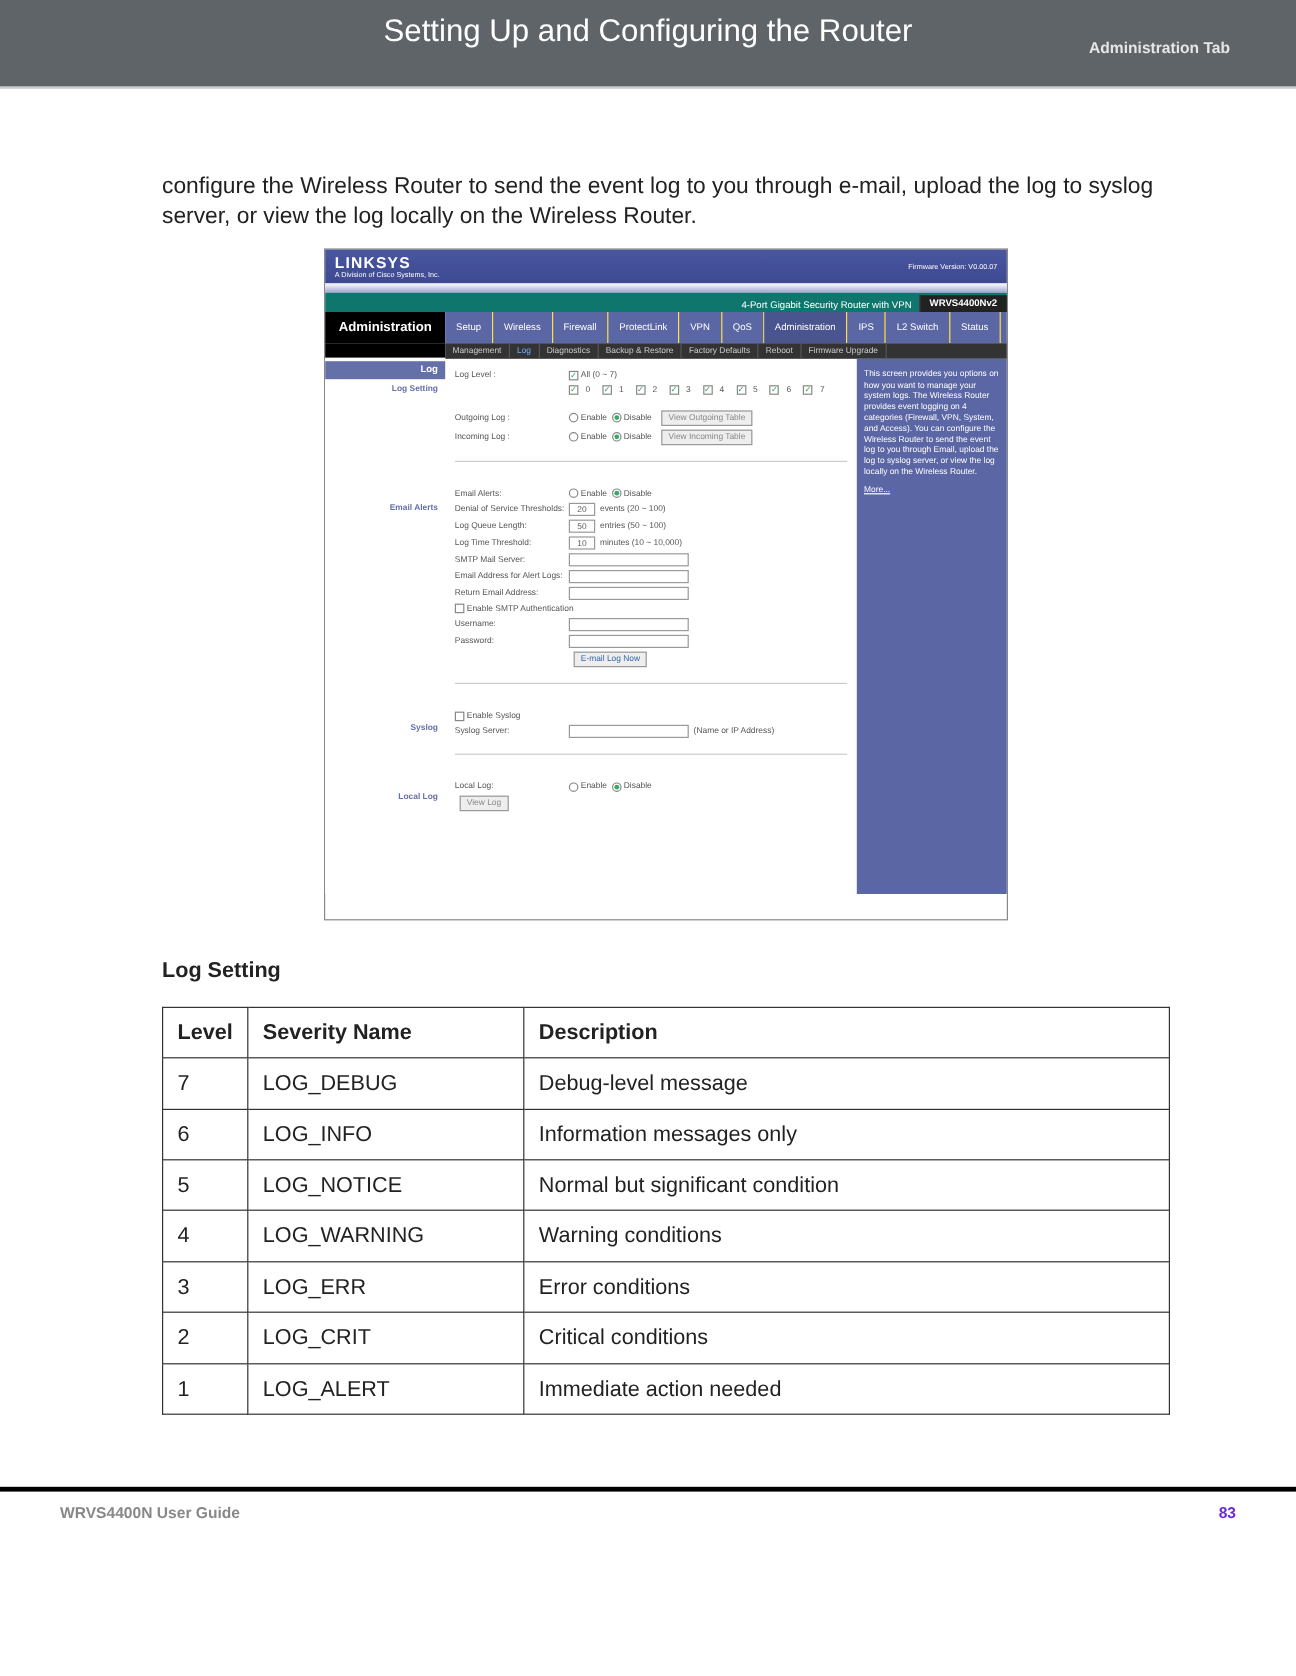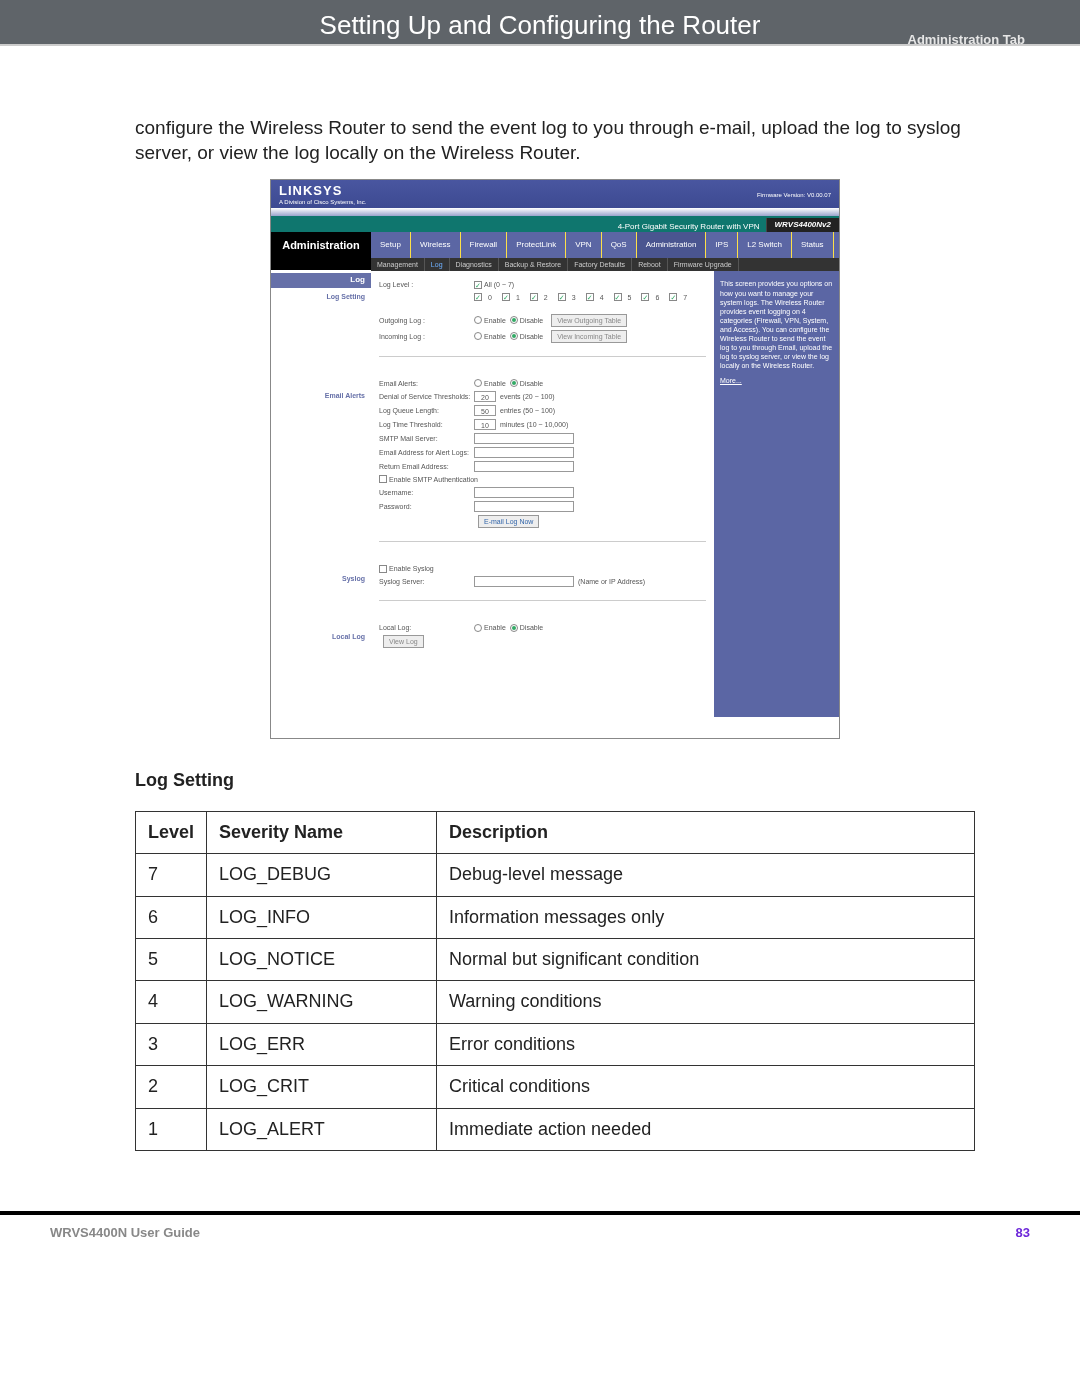--- a/index.html
+++ b/index.html
@@ -13,21 +13,21 @@
   }
   *{box-sizing:border-box;}
   html,body{margin:0;padding:0;background:var(--page-bg);}
   body{font-family:"Segoe UI","Myriad Pro",Arial,sans-serif;font-size:18px;color:#222;width:1080px;}
 
   
   .page-header{
     background:var(--header-grey);
     color:#fff;
     position:relative;
-    height:44px;
+    height:72px;
     font-size:26px;
     font-weight:300;
     padding:10px 0 4px 0;
     text-align:center;
   }
   .page-header .sub{
     position:absolute;right:55px;top:32px;font-size:13px;font-weight:700;color:#e6e6e6;
   }
   .header-sep{height:2px;background:#ccc;margin-bottom:70px;}
 
@@ -45,21 +45,21 @@
     height:28px;background:linear-gradient(#4956a0,#3d4a92);color:#fff;
     padding:3px 8px;position:relative;
   }
   .shot .topbar .brand{font-size:13px;font-weight:bold;letter-spacing:1px;}
   .shot .topbar .brand-sub{font-size:6px;display:block;margin-top:-1px;}
   .shot .topbar .fw{position:absolute;right:8px;top:12px;font-size:6px;}
 
   .shot .grad-sep{height:8px;background:linear-gradient(#fff,#9aa3cc);}
   .shot .blackbar{background:#0f766e;color:#fff;font-size:8px;display:flex;justify-content:flex-end;align-items:flex-end;height:16px;}
   .shot .blackbar span{padding:0 6px;}
-  .shot .blackbar .model{background:#222;border-left:1px solid #444;padding:2px 8px;font-weight:bold;font-style:italic;}
+  .shot .blackbar .model{background:#222;border-left:1px solid #444;padding:2px 8px;font-weight:bold;}
 
   .shot .navrow{display:flex;height:26px;}
   .shot .navrow .side-label{width:100px;background:#000;color:#fff;font-size:11px;font-weight:bold;display:flex;align-items:center;justify-content:center;}
   .shot .navrow .tabs{flex:1;background:#5b66a4;display:flex;}
   .shot .navrow .tabs .tab{color:#fff;font-size:8px;padding:8px 9px;border-right:1px solid #fde047;font-weight:normal;cursor:pointer;}
   .shot .navrow .tabs .tab.active{background:#4a5590;}
 
   .shot .subnav{display:flex;}
   .shot .subnav .spacer{width:100px;background:#000;height:12px;}
   .shot .subnav .items{flex:1;background:#333;display:flex;font-size:7px;}

